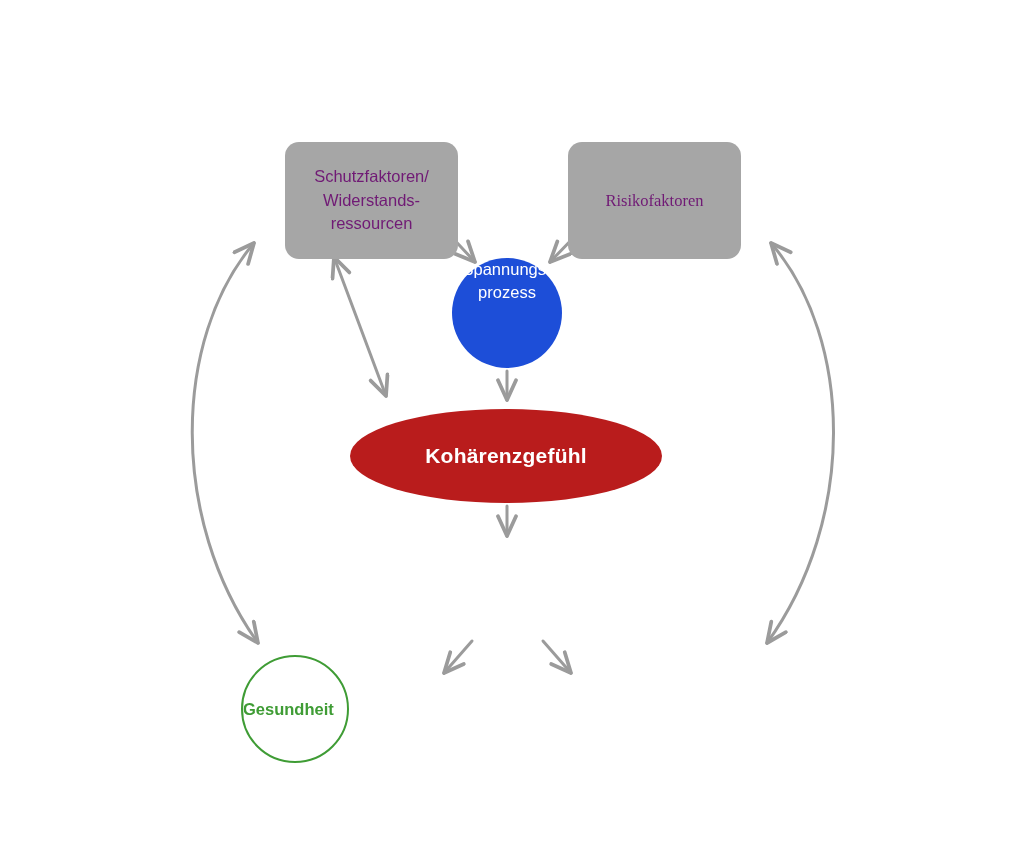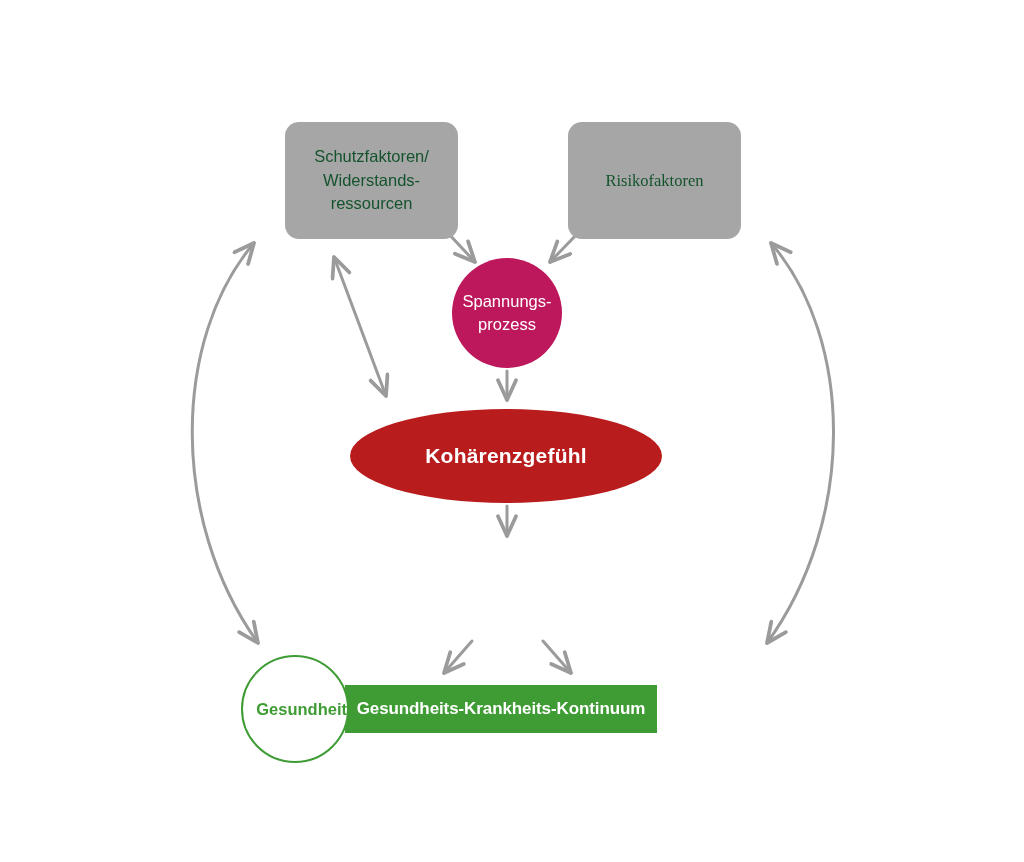--- a/index.html
+++ b/index.html
@@ -23,40 +23,40 @@
     top: 0;
     width: 1024px;
     height: 862px;
   }
 
   
   .grey-box {
     position: absolute;
     background: #a6a6a6;
     border-radius: 14px;
-    color: #14532d;
+    color: #701a75;
     display: flex;
     align-items: center;
     justify-content: center;
     text-align: center;
     font-size: 16.5px;
     line-height: 1.42;
     font-weight: 400;
+    margin-top: 20px;
   }
   #box-protective { left: 285px; top: 122px; width: 173px; height: 117px; }
   #box-risk       { left: 568px; top: 122px; width: 173px; height: 117px; font-family: Liberation Serif, serif; }
 
   
   .grey-circle {
     position: absolute;
-    background: #be185d;
+    background: #1d4ed8;
     border-radius: 50%;
     color: #ffffff;
     display: flex;
-    align-items: center;
     justify-content: center;
     text-align: center;
     font-size: 16.5px;
     line-height: 1.42;
     font-weight: 400;
   }
   #circle-tension { left: 452px; top: 258px; width: 110px; height: 110px; }
   #circle-coping  { left: 452px; top: 543px; width: 110px; height: 110px; }
 
   
@@ -101,21 +101,21 @@
   .green-circle {
     position: absolute;
     width: 108px;
     height: 108px;
     border-radius: 50%;
     background: #ffffff;
     border: 2.5px solid #3f9c35;
     color: #3f9c35;
     display: flex;
     align-items: center;
-    justify-content: flex-end;
+    justify-content: flex-start;
     text-align: center;
     font-size: 16.5px;
     font-weight: bold;
     box-sizing: border-box;
   }
   #circle-health  { left: 241px; top: 655px; }
   #circle-illness { left: 655px; top: 655px; }
 </style>
 </head>
 <body>
@@ -168,22 +168,19 @@
       <span>Spannungs-</span><br>
       <span>prozess</span>
     </span>
   </div>
 
   <div id="ellipse-soc">
     <span>Kohärenzgefühl</span>
   </div>
 
 
-  <div id="continuum-bar">
-    <span>Gesundheits-Krankheits-Kontinuum</span>
-  </div>
 
   <div class="green-circle" id="circle-health">
     <span>Gesundheit</span>
   </div>
 
 
 </div>
 
 </body></html>

